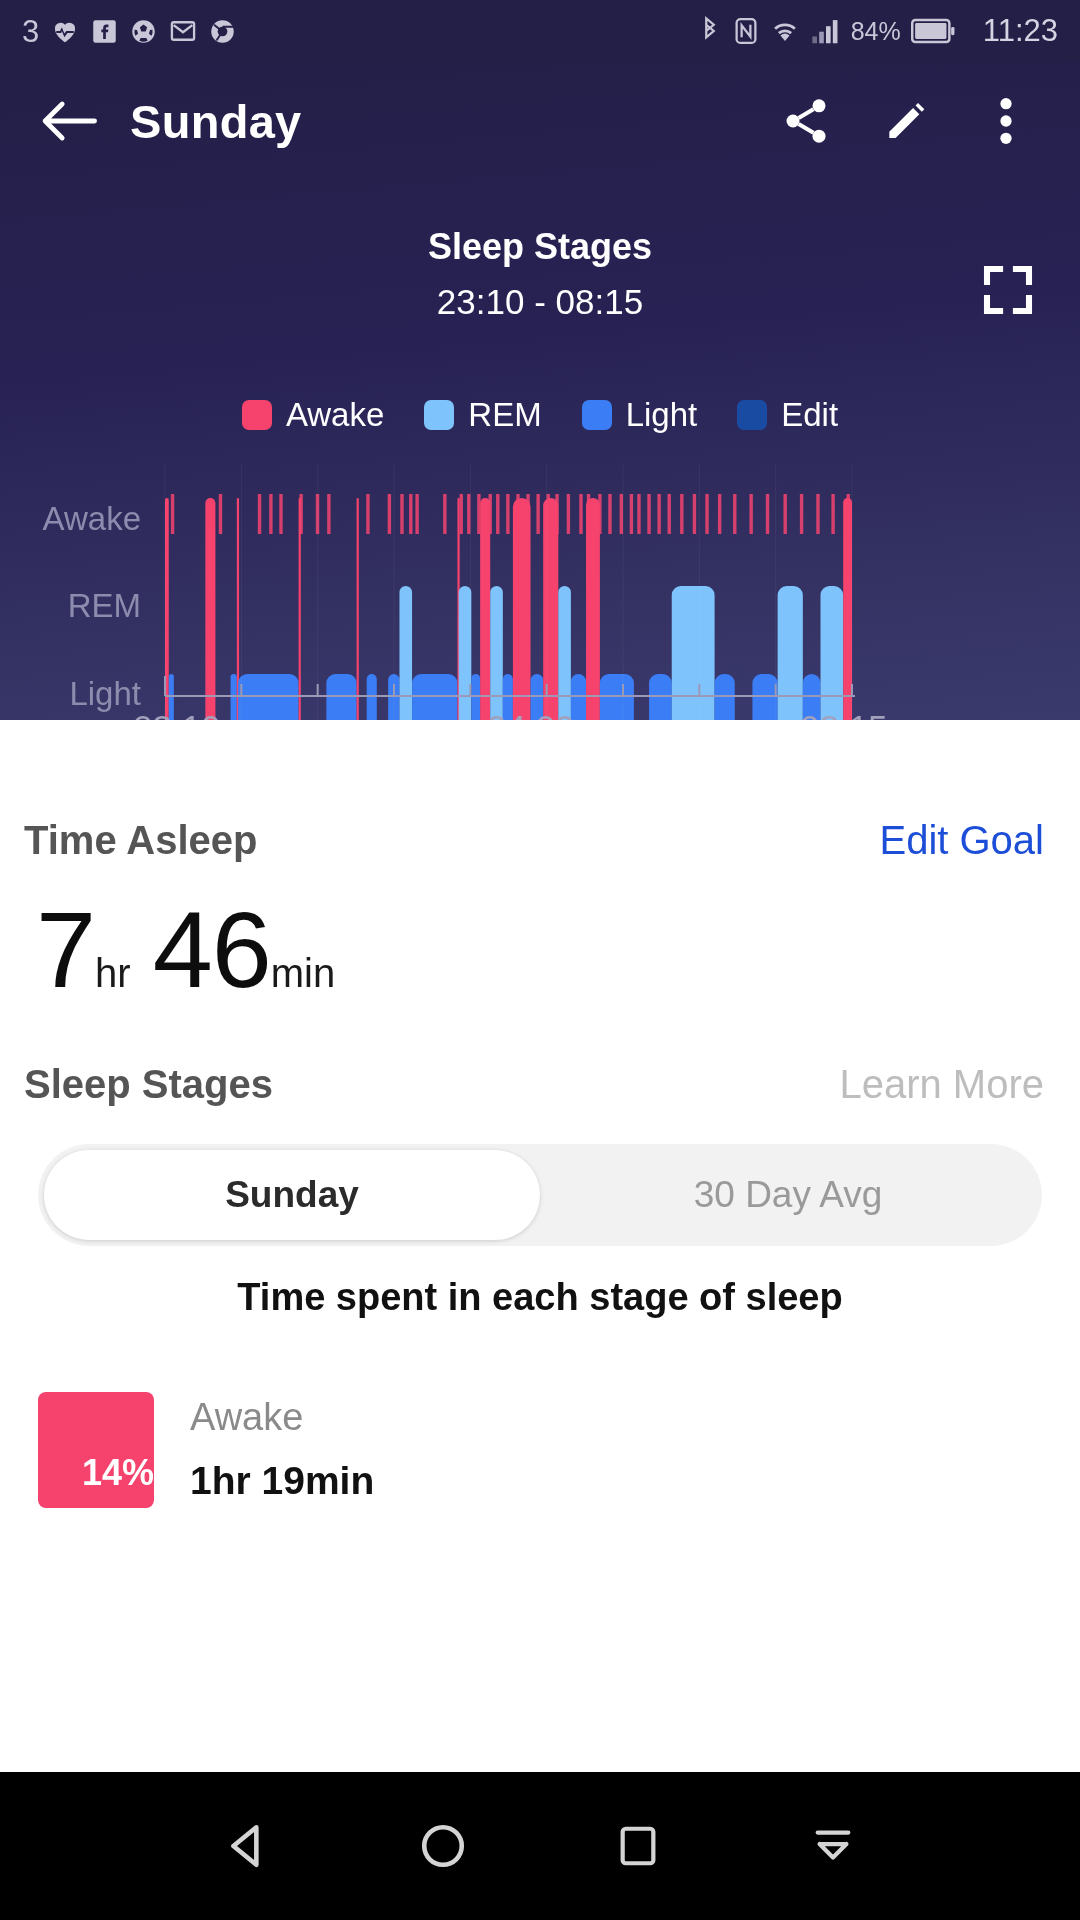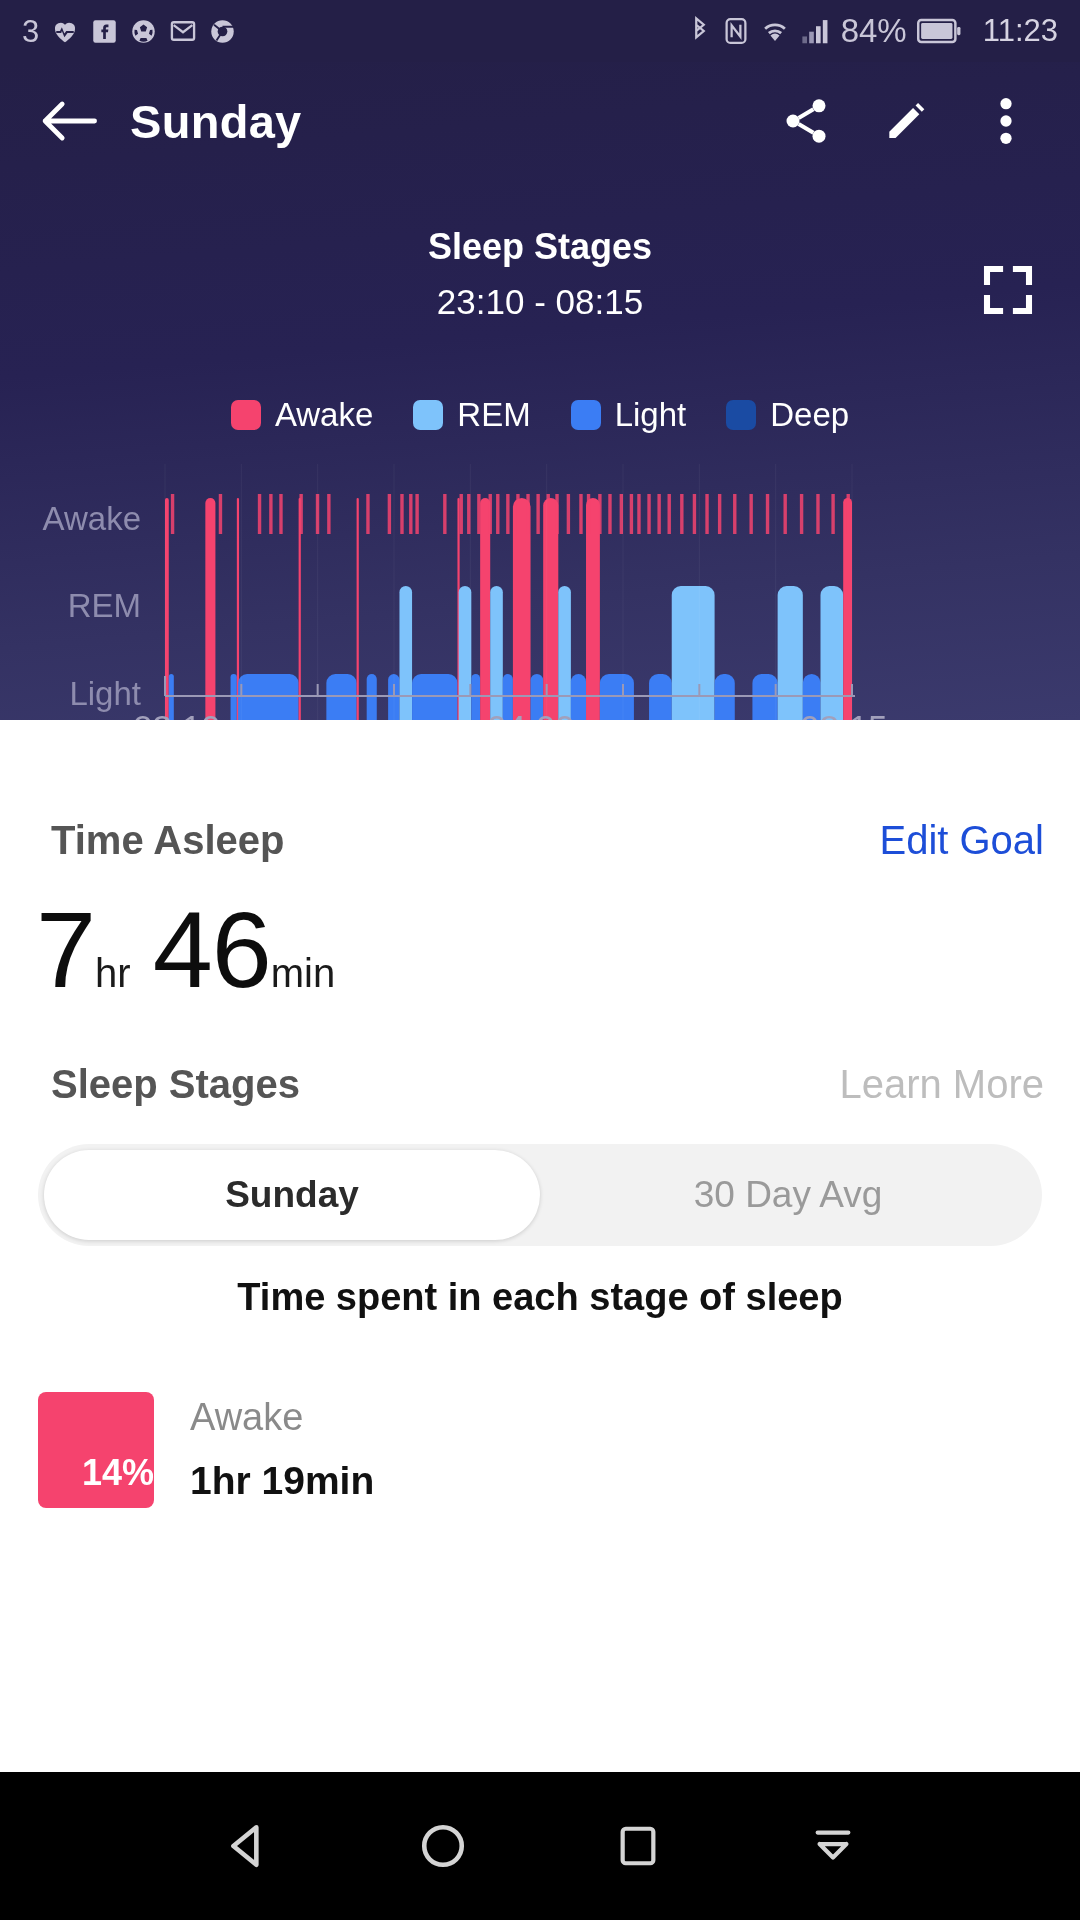--- a/index.html
+++ b/index.html
@@ -16,22 +16,22 @@
     position:absolute; top:0; left:0; width:1080px; height:62px;
     background:#241f47;
     display:flex; align-items:center; justify-content:space-between;
     padding:0 22px;
     color:#c9c6d8;
   }
   .status-left{ display:flex; align-items:center; gap:11px; }
   .status-right{ display:flex; align-items:center; gap:10px; }
   .status-num{ font-size:31px; color:#c9c6d8; line-height:1; }
   .sicon{ display:inline-flex; align-items:center; justify-content:center; }
-  .status-text{ font-size:33px; color:#c9c6d8; letter-spacing:0; }
-  .clock{ font-size:31px; color:#d6d3e2; margin-left:12px; }
+  .status-text{ font-size:25px; color:#c9c6d8; letter-spacing:0; }
+  .clock{ font-size:31px; color:#d6d3e2; margin-left:18px; }
 
   
   .dark-panel{
     position:absolute; top:62px; left:0; width:1080px; height:658px;
     background:linear-gradient(175deg,#241f47 0%, #272253 42%, #343263 78%, #3b3a6d 100%);
     overflow:hidden;
   }
   .appbar{
     position:absolute; top:0; left:0; width:1080px; height:118px;
     display:flex; align-items:center; padding:0 32px;
@@ -79,21 +79,21 @@
   .axis-label.l{ left:133px; top:646px; }
   .axis-label.c{ left:487px; top:646px; }
   .axis-label.r{ left:800px; top:646px; }
 
   
   .white{
     position:absolute; top:720px; left:0; width:1080px; height:1200px;
     background:#ffffff;
   }
   .row-head{
-    position:absolute; left:51px; right:36px; display:flex; align-items:baseline; justify-content:space-between;text-align:center;
+    position:absolute; left:24px; right:36px; display:flex; align-items:baseline; justify-content:space-between;text-align:center;
   }
   .sec-title{ color:#555555; font-size:40px; font-weight:bold; }
   .sec-action{ color:#1d4ed8; font-size:40px; }
   .sec-action.learn{ color:#bdbdbd; }
 
   .time-asleep{ top:98px; }
   .big-time{
     position:absolute; left:36px; top:176px;
     display:flex; align-items:baseline; color:#0d0d0d;
   }
@@ -269,21 +269,21 @@
     <div class="legend-item">
       <span class="legend-sw" style="background:#7EC3FB"></span>
       <span class="legend-label">REM</span>
     </div>
     <div class="legend-item">
       <span class="legend-sw" style="background:#3B7DF4"></span>
       <span class="legend-label">Light</span>
     </div>
     <div class="legend-item">
       <span class="legend-sw" style="background:#1A4BA3"></span>
-      <span class="legend-label">Deep</span>
+      <span class="legend-label">Edit</span>
     </div>
   </div>
 
   <div class="plot-wrap">
     <div class="ylabels">
       <span class="ylab awake">Awake</span>
       <span class="ylab rem">REM</span>
       <span class="ylab light">Light</span>
 
     </div>

